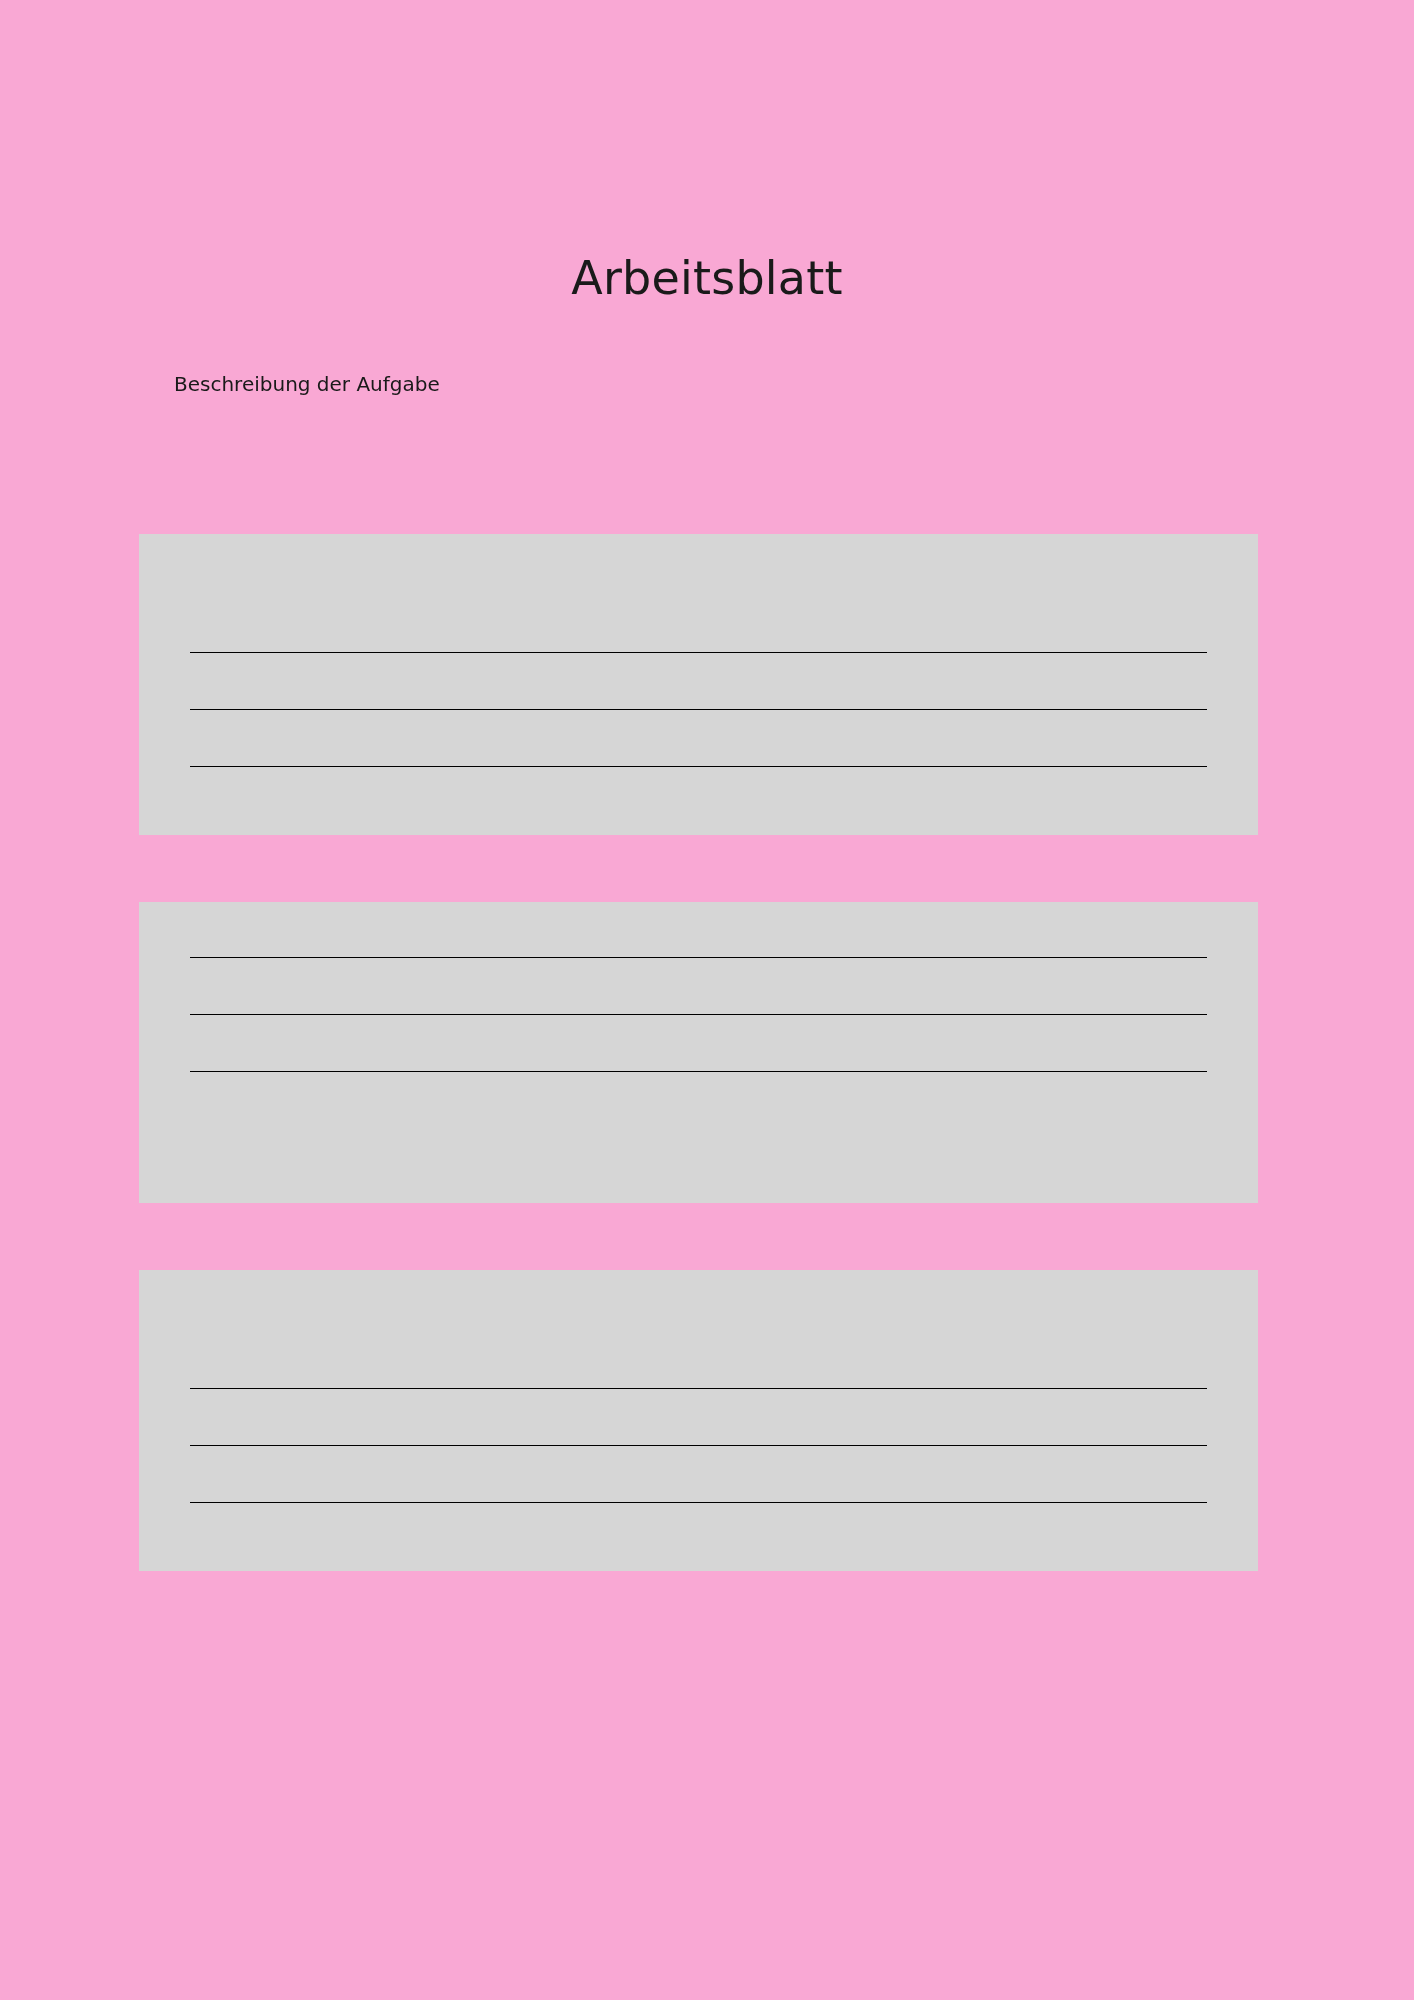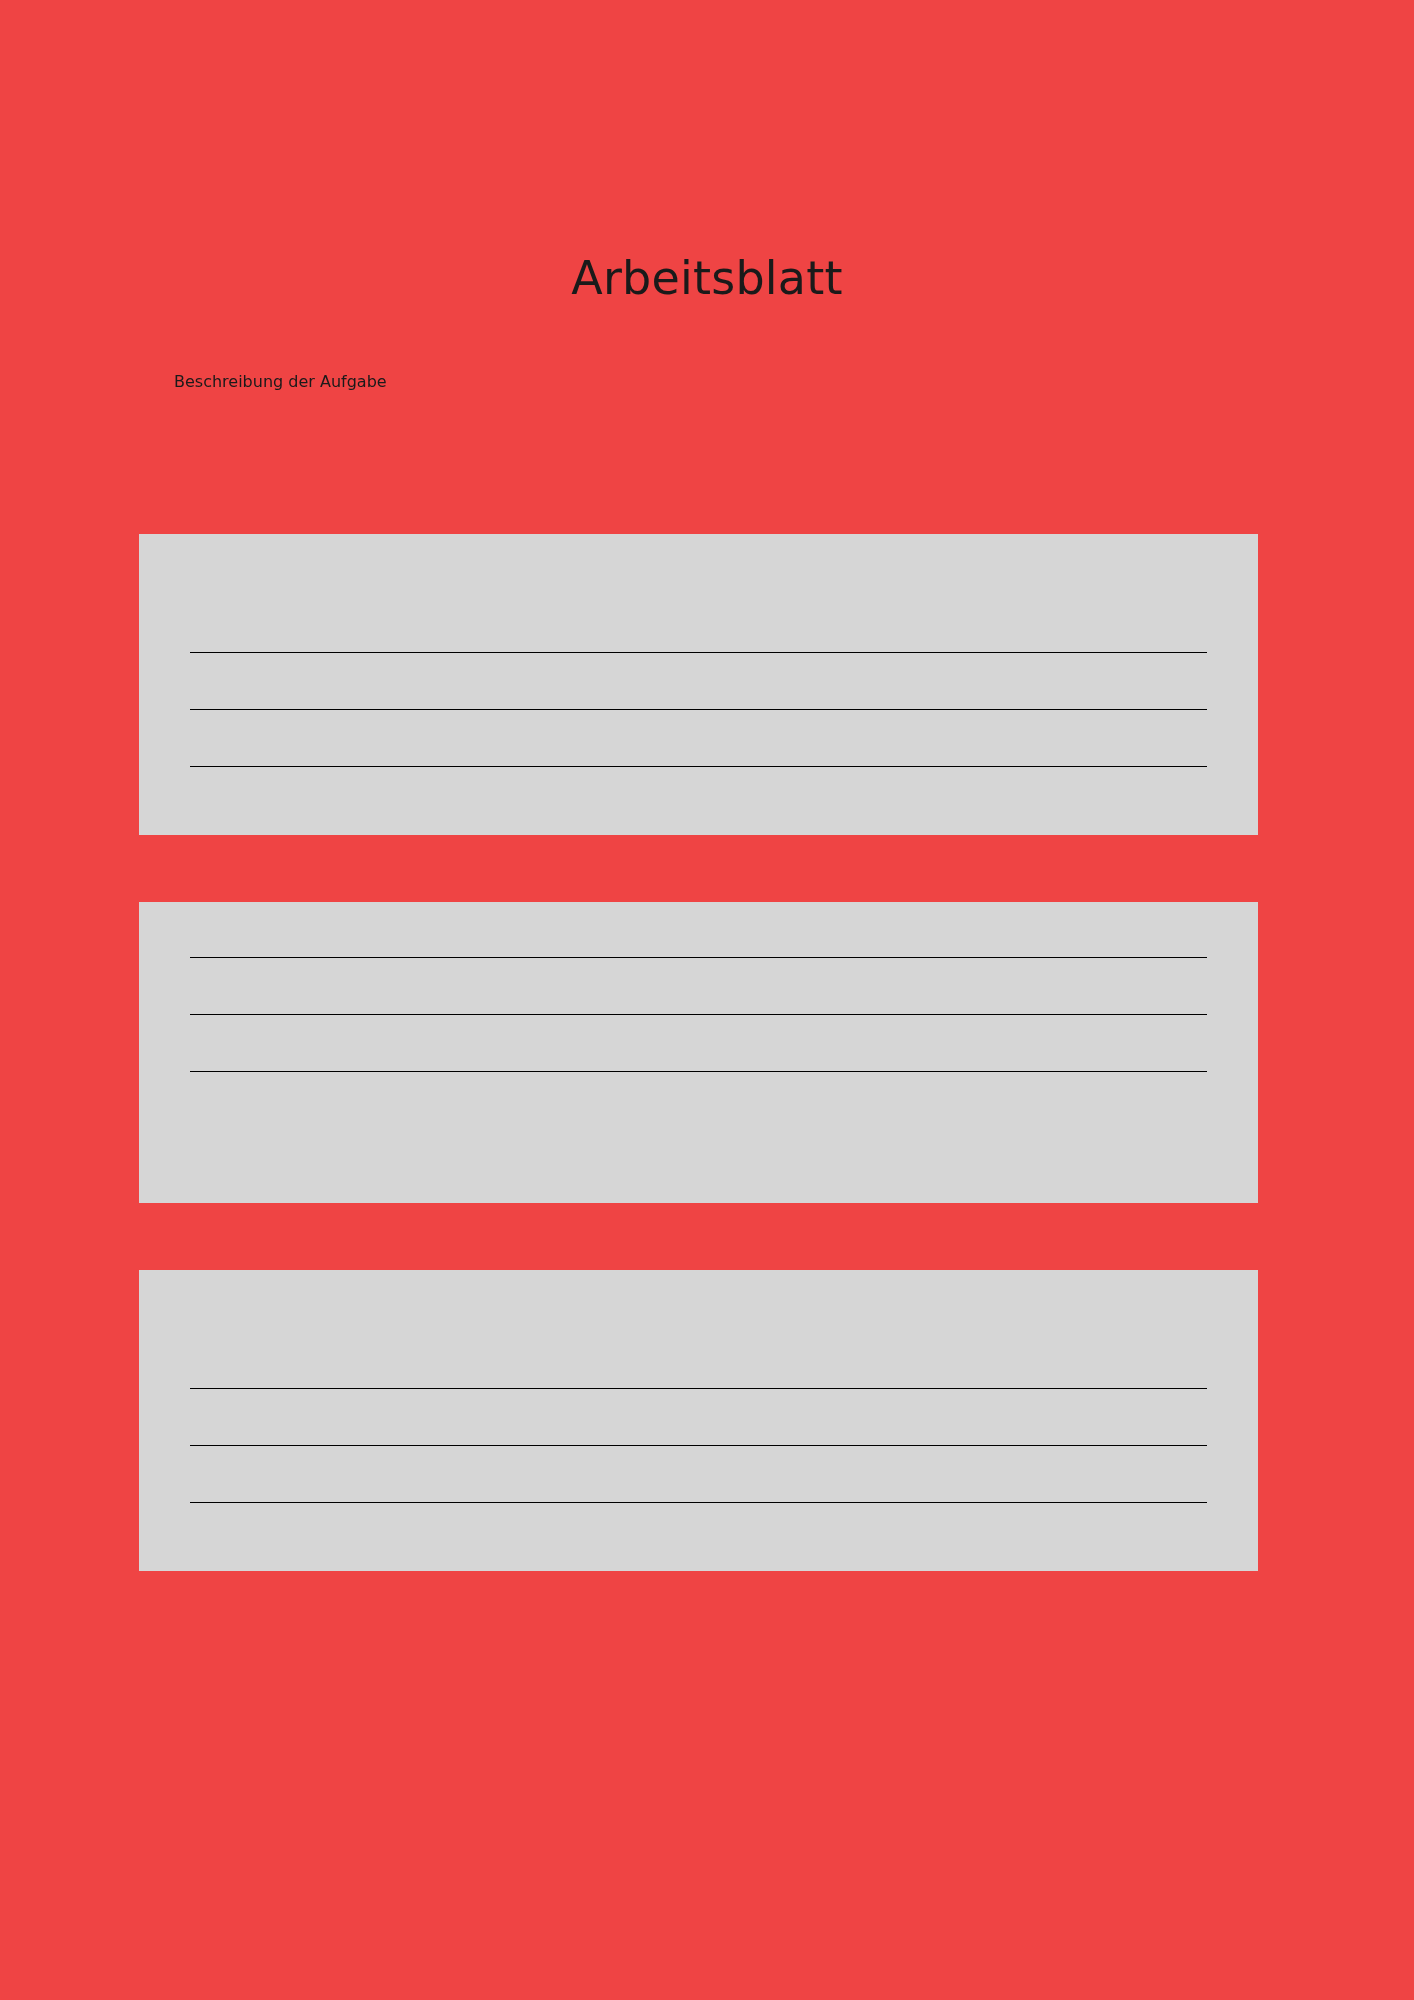--- a/index.html
+++ b/index.html
@@ -13,41 +13,41 @@
     height: 2000px;
     position: relative;
     font-family: "DejaVu Sans", sans-serif;
     color: #000000;
     overflow: hidden;
   }
 
   .page {
     position: absolute;
     inset: 0;
-    background: #ef4444;
+    background: #f9a8d4;
   }
 
   .doc-title {
     position: absolute;
     top: 222px;
     left: 0;
     width: 1414px;
     text-align: center;
     font-size: 46px;
     font-weight: 400;
     letter-spacing: 0.2px;
     line-height: 1.1;
     color: #1a1a1a;
   }
 
   .doc-subtitle {
     position: absolute;
     top: 372px;
     left: 174px;
-    font-size: 16px;
+    font-size: 20px;
     font-weight: 400;
     color: #1a1a1a;
     line-height: 1.2;
   }
 
   .answer-block {
     position: absolute;
     left: 139px;
     width: 1119px;
     background: #d6d6d6;

